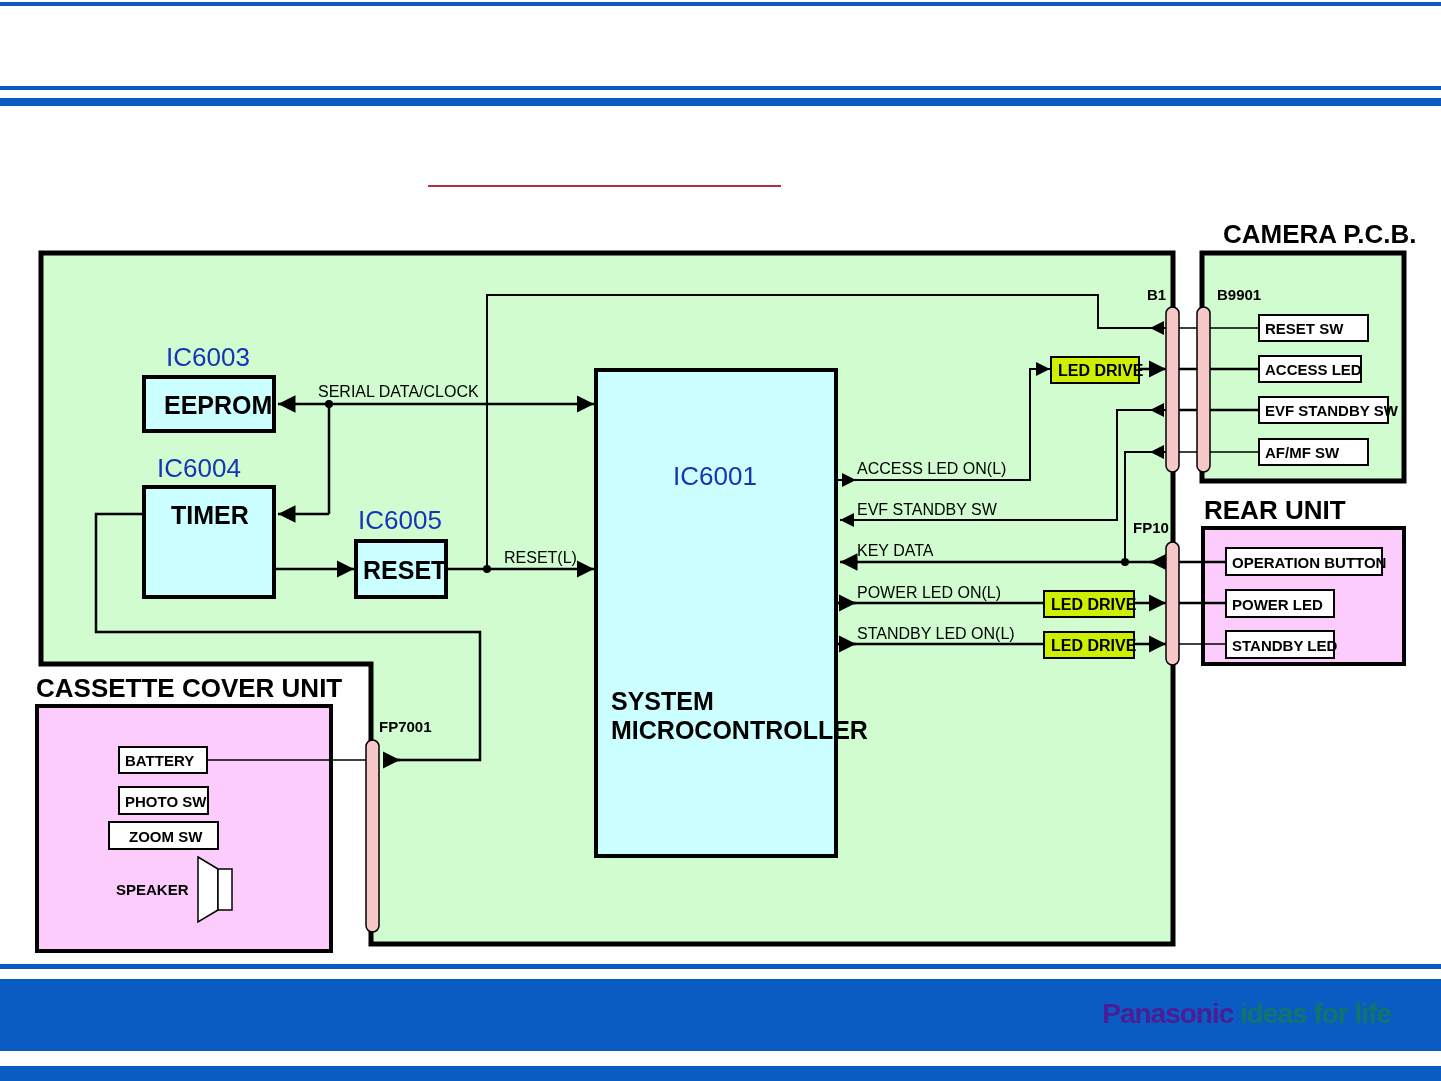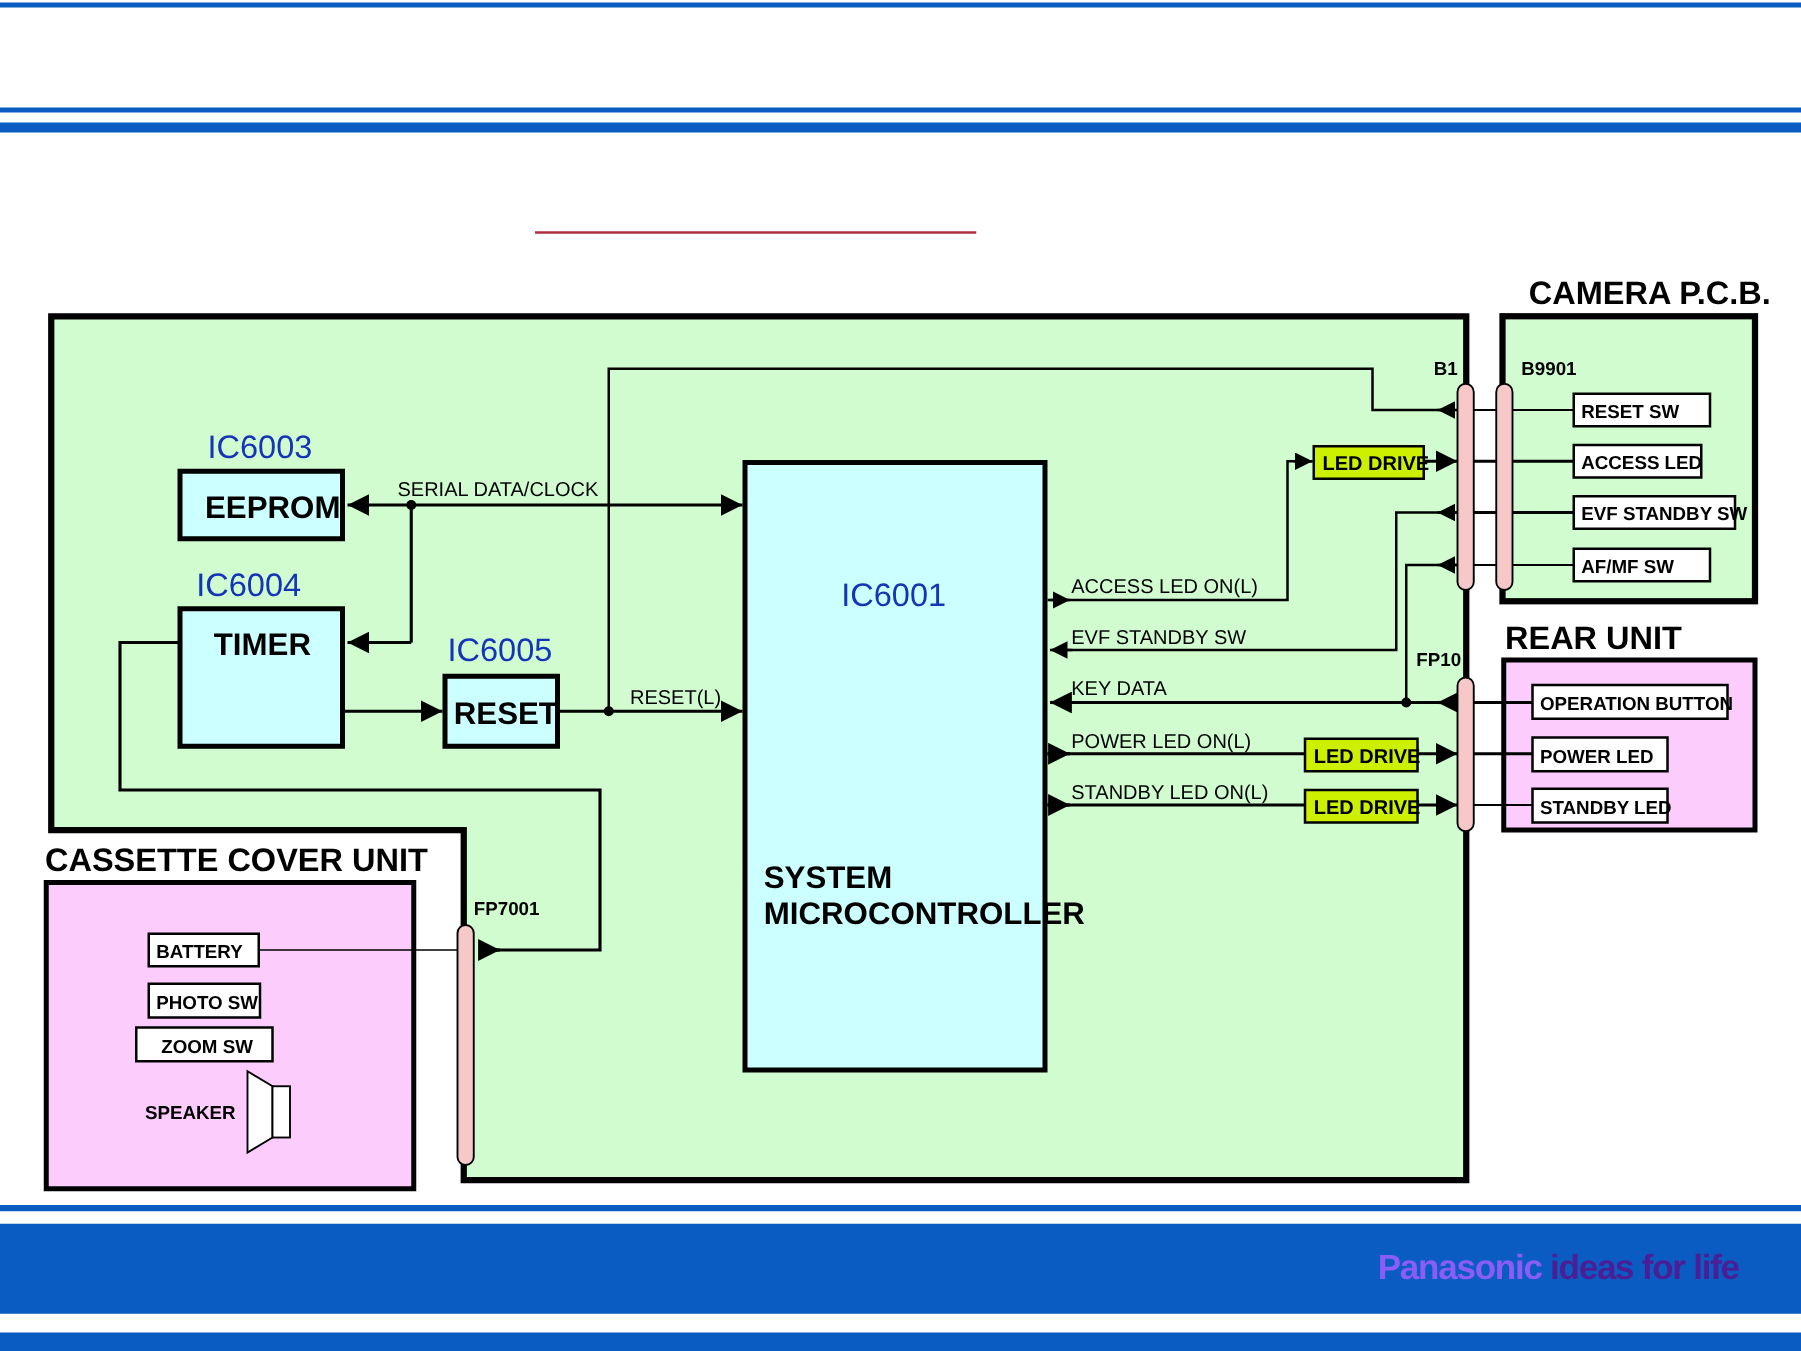--- a/index.html
+++ b/index.html
@@ -9,22 +9,22 @@
   .lbl-ic { fill:#1534b8; font-family:"Liberation Sans", sans-serif; font-size:26px; }
   .lbl-box { fill:#000; font-family:"Liberation Sans", sans-serif; font-weight:bold; font-size:25px; }
   .lbl-sig { fill:#000; font-family:"Liberation Sans", sans-serif; font-size:16px; }
   .lbl-small { fill:#000; font-family:"Liberation Sans", sans-serif; font-weight:bold; font-size:15px; }
   .lbl-unit { fill:#000; font-family:"Liberation Sans", sans-serif; font-weight:bold; font-size:26px; }
   .lbl-drive { fill:#000; font-family:"Liberation Sans", sans-serif; font-weight:bold; font-size:16px; }
   .lbl-conn { fill:#000; font-family:"Liberation Sans", sans-serif; font-weight:bold; font-size:15px; }
   .wire { stroke:#000; stroke-width:2.5; fill:none; }
   .wire-thin { stroke:#000; stroke-width:1.3; fill:none; }
   .footer-brand { position:absolute; right:50px; top:998px; font-family:"Liberation Sans", sans-serif; font-weight:bold; font-size:28px; letter-spacing:-1px; }
-  .brand-name { color:#8b5cf6; }
-  .brand-tag { color:#4c1d95; }
+  .brand-name { color:#4c1d95; }
+  .brand-tag { color:#0f766e; }
 </style>
 </head>
 <body>
 
 <div class="band" style="top:2px;height:4px;"></div>
 <div class="band" style="top:86px;height:4px;"></div>
 <div class="band" style="top:98px;height:8px;"></div>
 <div style="position:absolute;left:428px;top:185px;width:353px;height:2px;background:#b03040;"></div>
 
 <svg id="diagram" width="1441" height="1081" viewBox="0 0 1441 1081" xmlns="http://www.w3.org/2000/svg">

